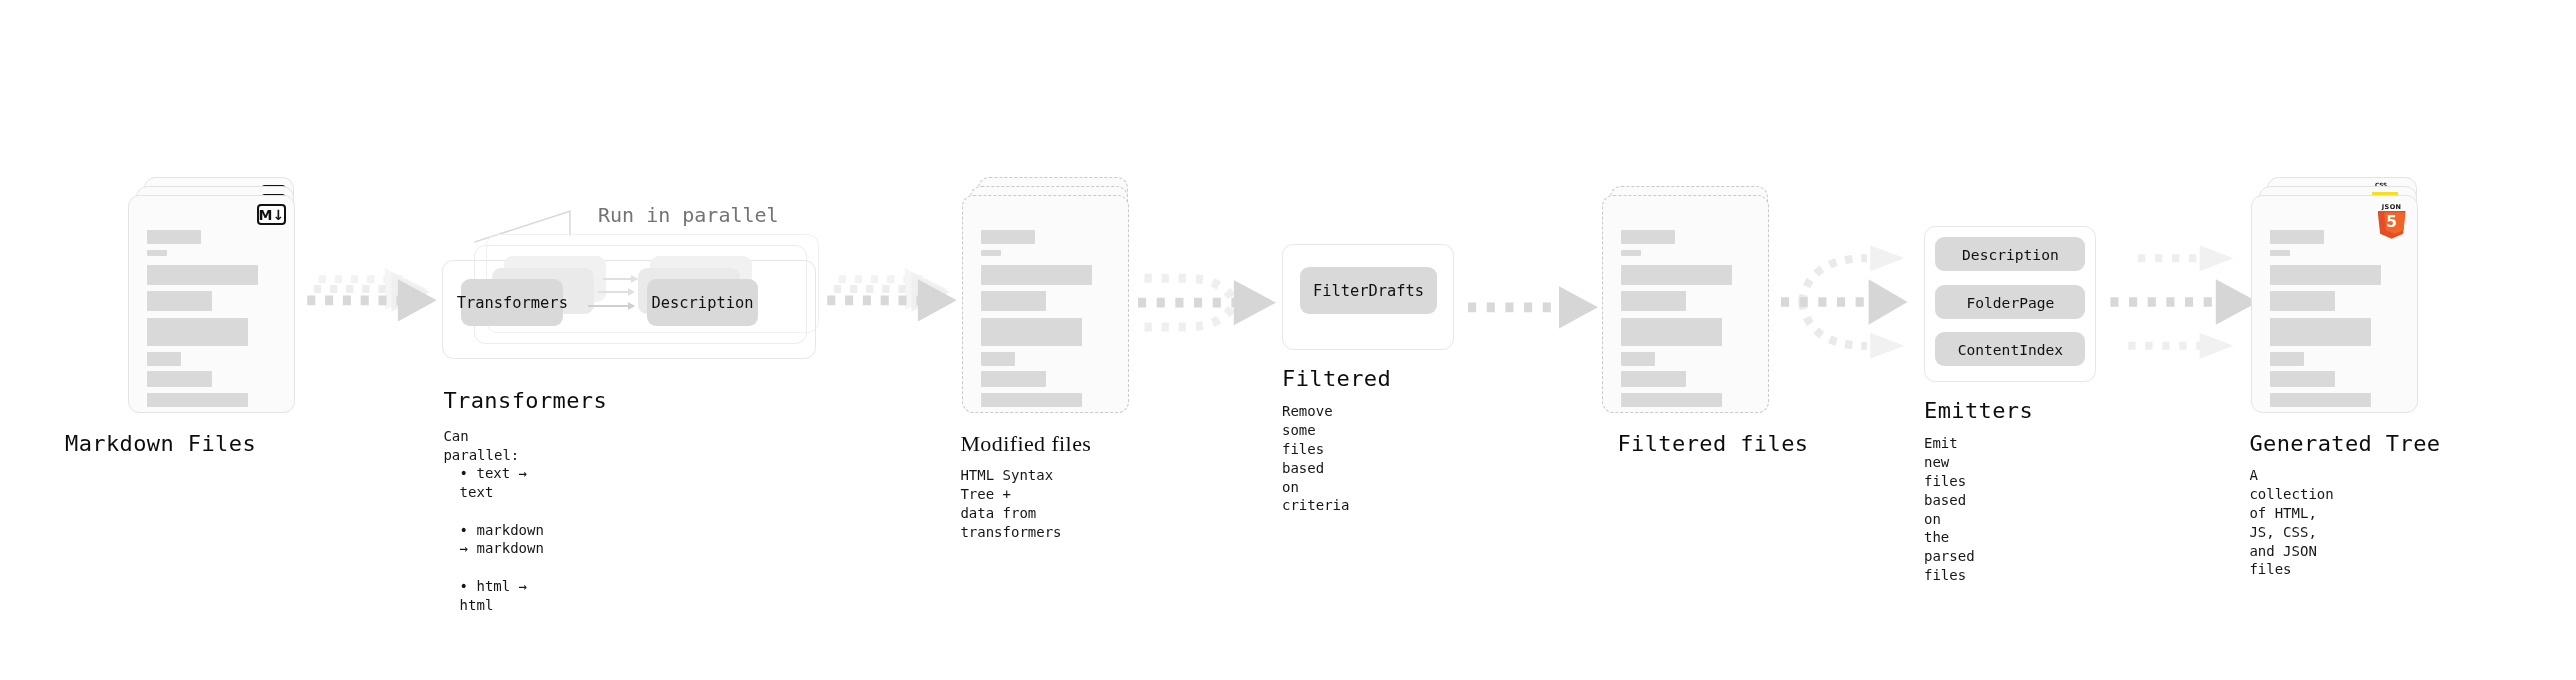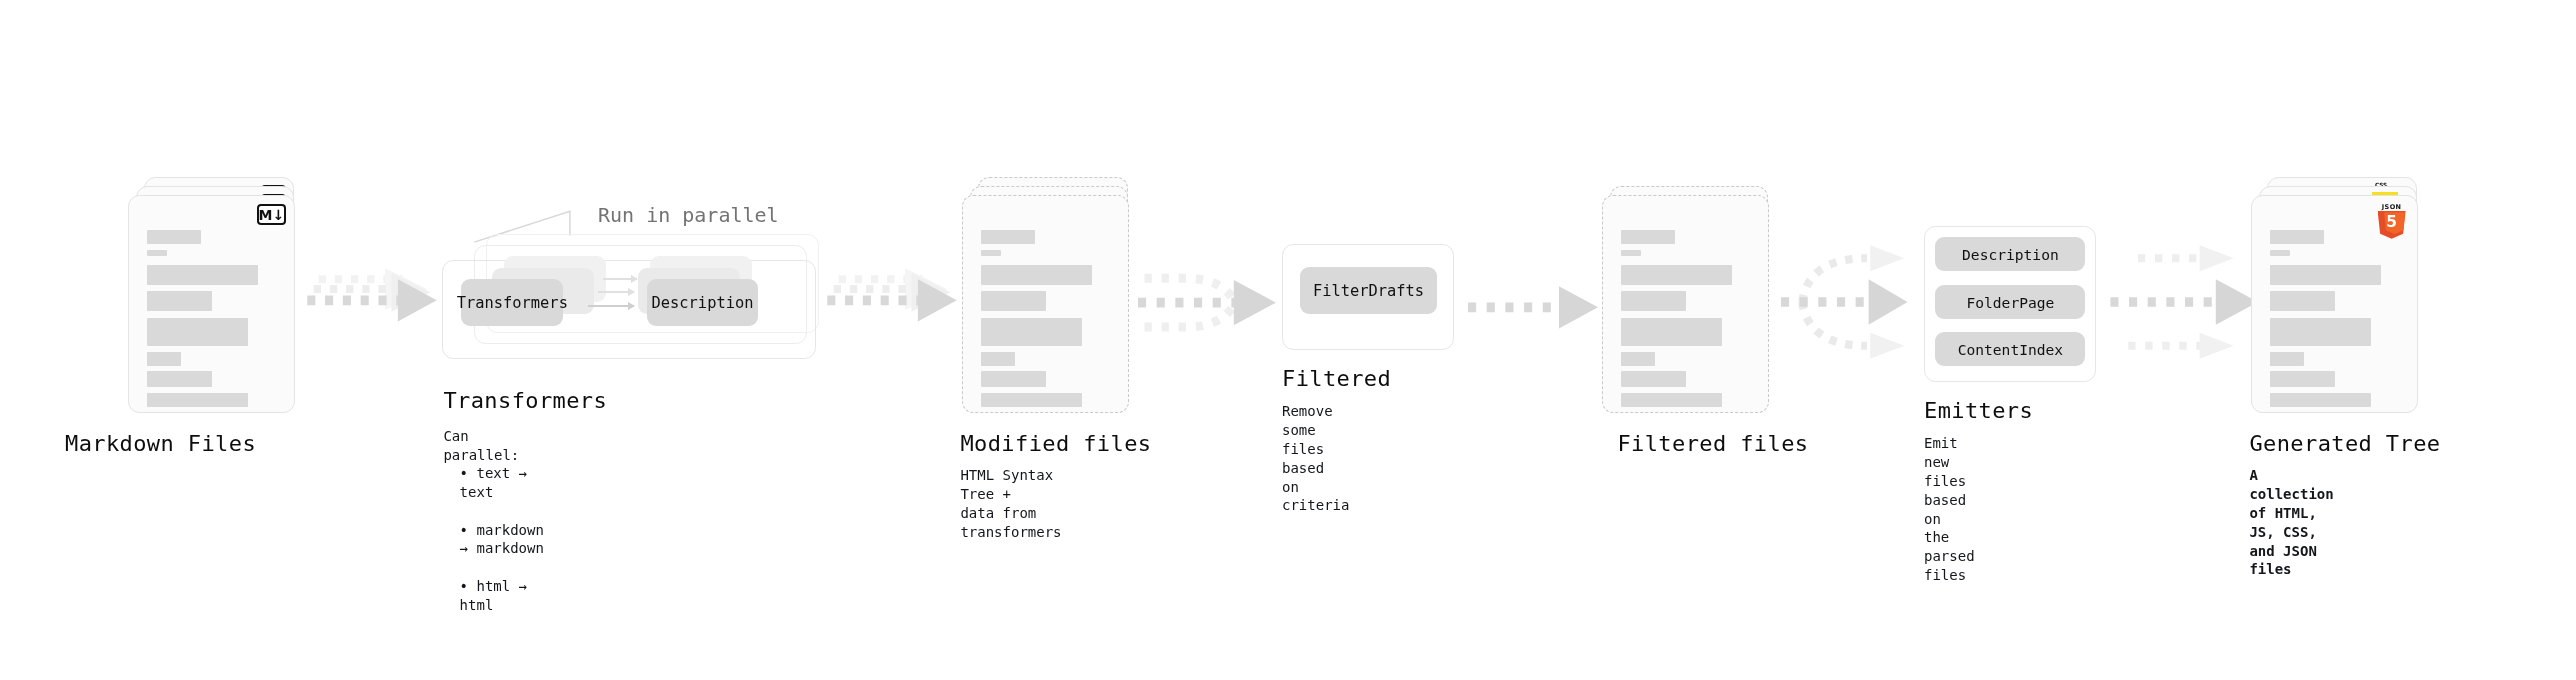--- a/index.html
+++ b/index.html
@@ -223,21 +223,21 @@
         <div class="bar" style="left:18px;top:34px;width:54px;height:14px;"></div>
         <div class="bar" style="left:18px;top:54px;width:19.5px;height:5.7px;"></div>
         <div class="bar" style="left:18px;top:69px;width:111px;height:20.3px;"></div>
         <div class="bar" style="left:18px;top:95px;width:65px;height:20.3px;"></div>
         <div class="bar" style="left:18px;top:122px;width:101px;height:28.4px;"></div>
         <div class="bar" style="left:18px;top:156px;width:34px;height:14px;"></div>
         <div class="bar" style="left:18px;top:175px;width:65px;height:16.3px;"></div>
         <div class="bar" style="left:18px;top:197px;width:101px;height:14px;"></div>
       </div>
     </div>
-    <div class="title" style="position:absolute;left:-1.6px;top:236px;">Modified files</div>
+    <div class="title" style="position:absolute;left:-1.6px;top:236px;font-family:Liberation Serif, serif;">Modified files</div>
     <div class="sub" style="position:absolute;left:-1.6px;top:271px;">HTML Syntax Tree +
 data from transformers</div>
   </div>
 
   <div class="flow" style="left:1138px;top:265px;">
     <svg width="138" height="98" viewBox="0 0 170 120">
       <g stroke="#efefef" stroke-width="11" stroke-dasharray="9 12" fill="none" stroke-linecap="butt">
         <path d="M8 16 H60 Q104 16 120 46"></path>
         <path d="M8 76 H60 Q104 76 120 46"></path>
       </g>
@@ -354,18 +354,18 @@
         <div class="bar" style="left:18px;top:54px;width:19.5px;height:5.7px;"></div>
         <div class="bar" style="left:18px;top:69px;width:111px;height:20.3px;"></div>
         <div class="bar" style="left:18px;top:95px;width:65px;height:20.3px;"></div>
         <div class="bar" style="left:18px;top:122px;width:101px;height:28.4px;"></div>
         <div class="bar" style="left:18px;top:156px;width:34px;height:14px;"></div>
         <div class="bar" style="left:18px;top:175px;width:65px;height:16.3px;"></div>
         <div class="bar" style="left:18px;top:197px;width:101px;height:14px;"></div>
       </div>
     </div>
     <div class="title" style="position:absolute;left:-1.6px;top:236px;">Generated Tree</div>
-    <div class="sub" style="position:absolute;left:-1.6px;top:271px;font-weight:bold;">A collection of HTML,
+    <div class="sub" style="position:absolute;left:-1.6px;top:271px;">A collection of HTML,
 JS, CSS, and JSON files</div>
   </div>
 
 </div>
 
 
 </body></html>

